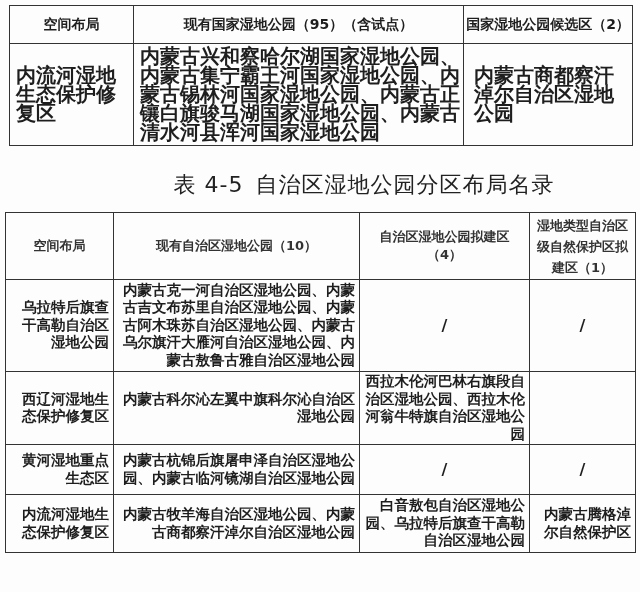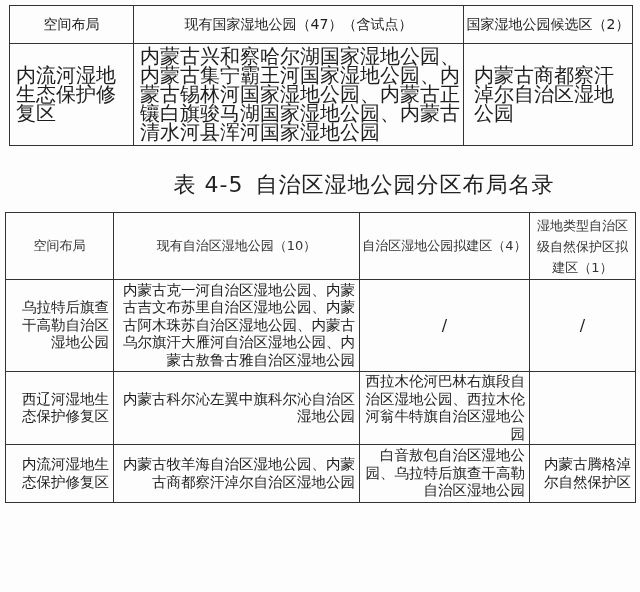--- a/index.html
+++ b/index.html
@@ -1,21 +1,21 @@
 <!DOCTYPE html>
 <html><head>
 <meta charset="utf-8">
 <style>
   html, body { margin: 0; padding: 0; }
   body {
     width: 640px; height: 592px; background: #fdfdfd; position: relative; overflow: hidden;
     font-family: "DejaVu Sans", "Liberation Sans", sans-serif; color: #1e1e1e;
   }
   table { border-collapse: collapse; position: absolute; table-layout: fixed; }
-  td, th { border: 1.5px solid #333; font-weight: normal; vertical-align: middle; padding: 0 4px; }
+  td, th { border: 1.5px solid #333; font-weight: bold; vertical-align: middle; padding: 0 4px; }
   #t1 { left: 9px; top: 5px; width: 623px; }
   #t1 th { height: 37px; font-size: 14px; text-align: center; padding: 0; }
   #t1 td { font-size: 20px; line-height: 19px; height: 101px; }
   #t1 .c-area { text-align: left; padding-left: 6px; }
   #t1 .c-list { padding-left: 6px; padding-right: 2px; }
   #t1 .c-cand { padding-left: 10px; }
   #title {
     position: absolute; left: 0; width: 640px; top: 170px; text-align: center;
     font-size: 22px; color: #222; letter-spacing: 1px; padding-left: 44px;
   }
@@ -37,21 +37,21 @@
 
 <table id="t1">
   <colgroup>
       <col style="width:124px">
       <col style="width:330px">
       <col style="width:169px">
     </colgroup>
   <tbody>
       <tr>
     <th>空间布局</th>
-    <th>现有国家湿地公园（47）（含试点）</th>
+    <th>现有国家湿地公园（95）（含试点）</th>
     <th>国家湿地公园候选区（2）</th>
   </tr>
   <tr>
     <td class="c-area">内流河湿地生态保护修复区</td>
     <td class="c-list">内蒙古兴和察哈尔湖国家湿地公园、内蒙古集宁霸王河国家湿地公园、内蒙古锡林河国家湿地公园、内蒙古正镶白旗骏马湖国家湿地公园、内蒙古清水河县浑河国家湿地公园</td>
     <td class="c-cand">内蒙古商都察汗淖尔自治区湿地公园</td>
   </tr>
 </tbody>
   </table>
 
@@ -78,20 +78,26 @@
     <td>内蒙古克一河自治区湿地公园、内蒙古吉文布苏里自治区湿地公园、内蒙古阿木珠苏自治区湿地公园、内蒙古乌尔旗汗大雁河自治区湿地公园、内蒙古敖鲁古雅自治区湿地公园</td>
     <td class="na">/</td>
     <td class="na">/</td>
   </tr>
   <tr class="r2">
     <td class="area">西辽河湿地生态保护修复区</td>
     <td>内蒙古科尔沁左翼中旗科尔沁自治区湿地公园</td>
     <td>西拉木伦河巴林右旗段自治区湿地公园、西拉木伦河翁牛特旗自治区湿地公园</td>
     <td class="na"></td>
   </tr>
+  <tr class="r4">
+    <td class="area">黄河湿地重点生态区</td>
+    <td>内蒙古杭锦后旗屠申泽自治区湿地公园、内蒙古临河镜湖自治区湿地公园</td>
+    <td class="na">/</td>
+    <td class="na">/</td>
+  </tr>
   <tr class="r5">
     <td class="area">内流河湿地生态保护修复区</td>
     <td>内蒙古牧羊海自治区湿地公园、内蒙古商都察汗淖尔自治区湿地公园</td>
     <td>白音敖包自治区湿地公园、乌拉特后旗查干高勒自治区湿地公园</td>
     <td>内蒙古腾格淖尔自然保护区</td>
   </tr>
 </tbody>
   </table>
 
 </body></html>

